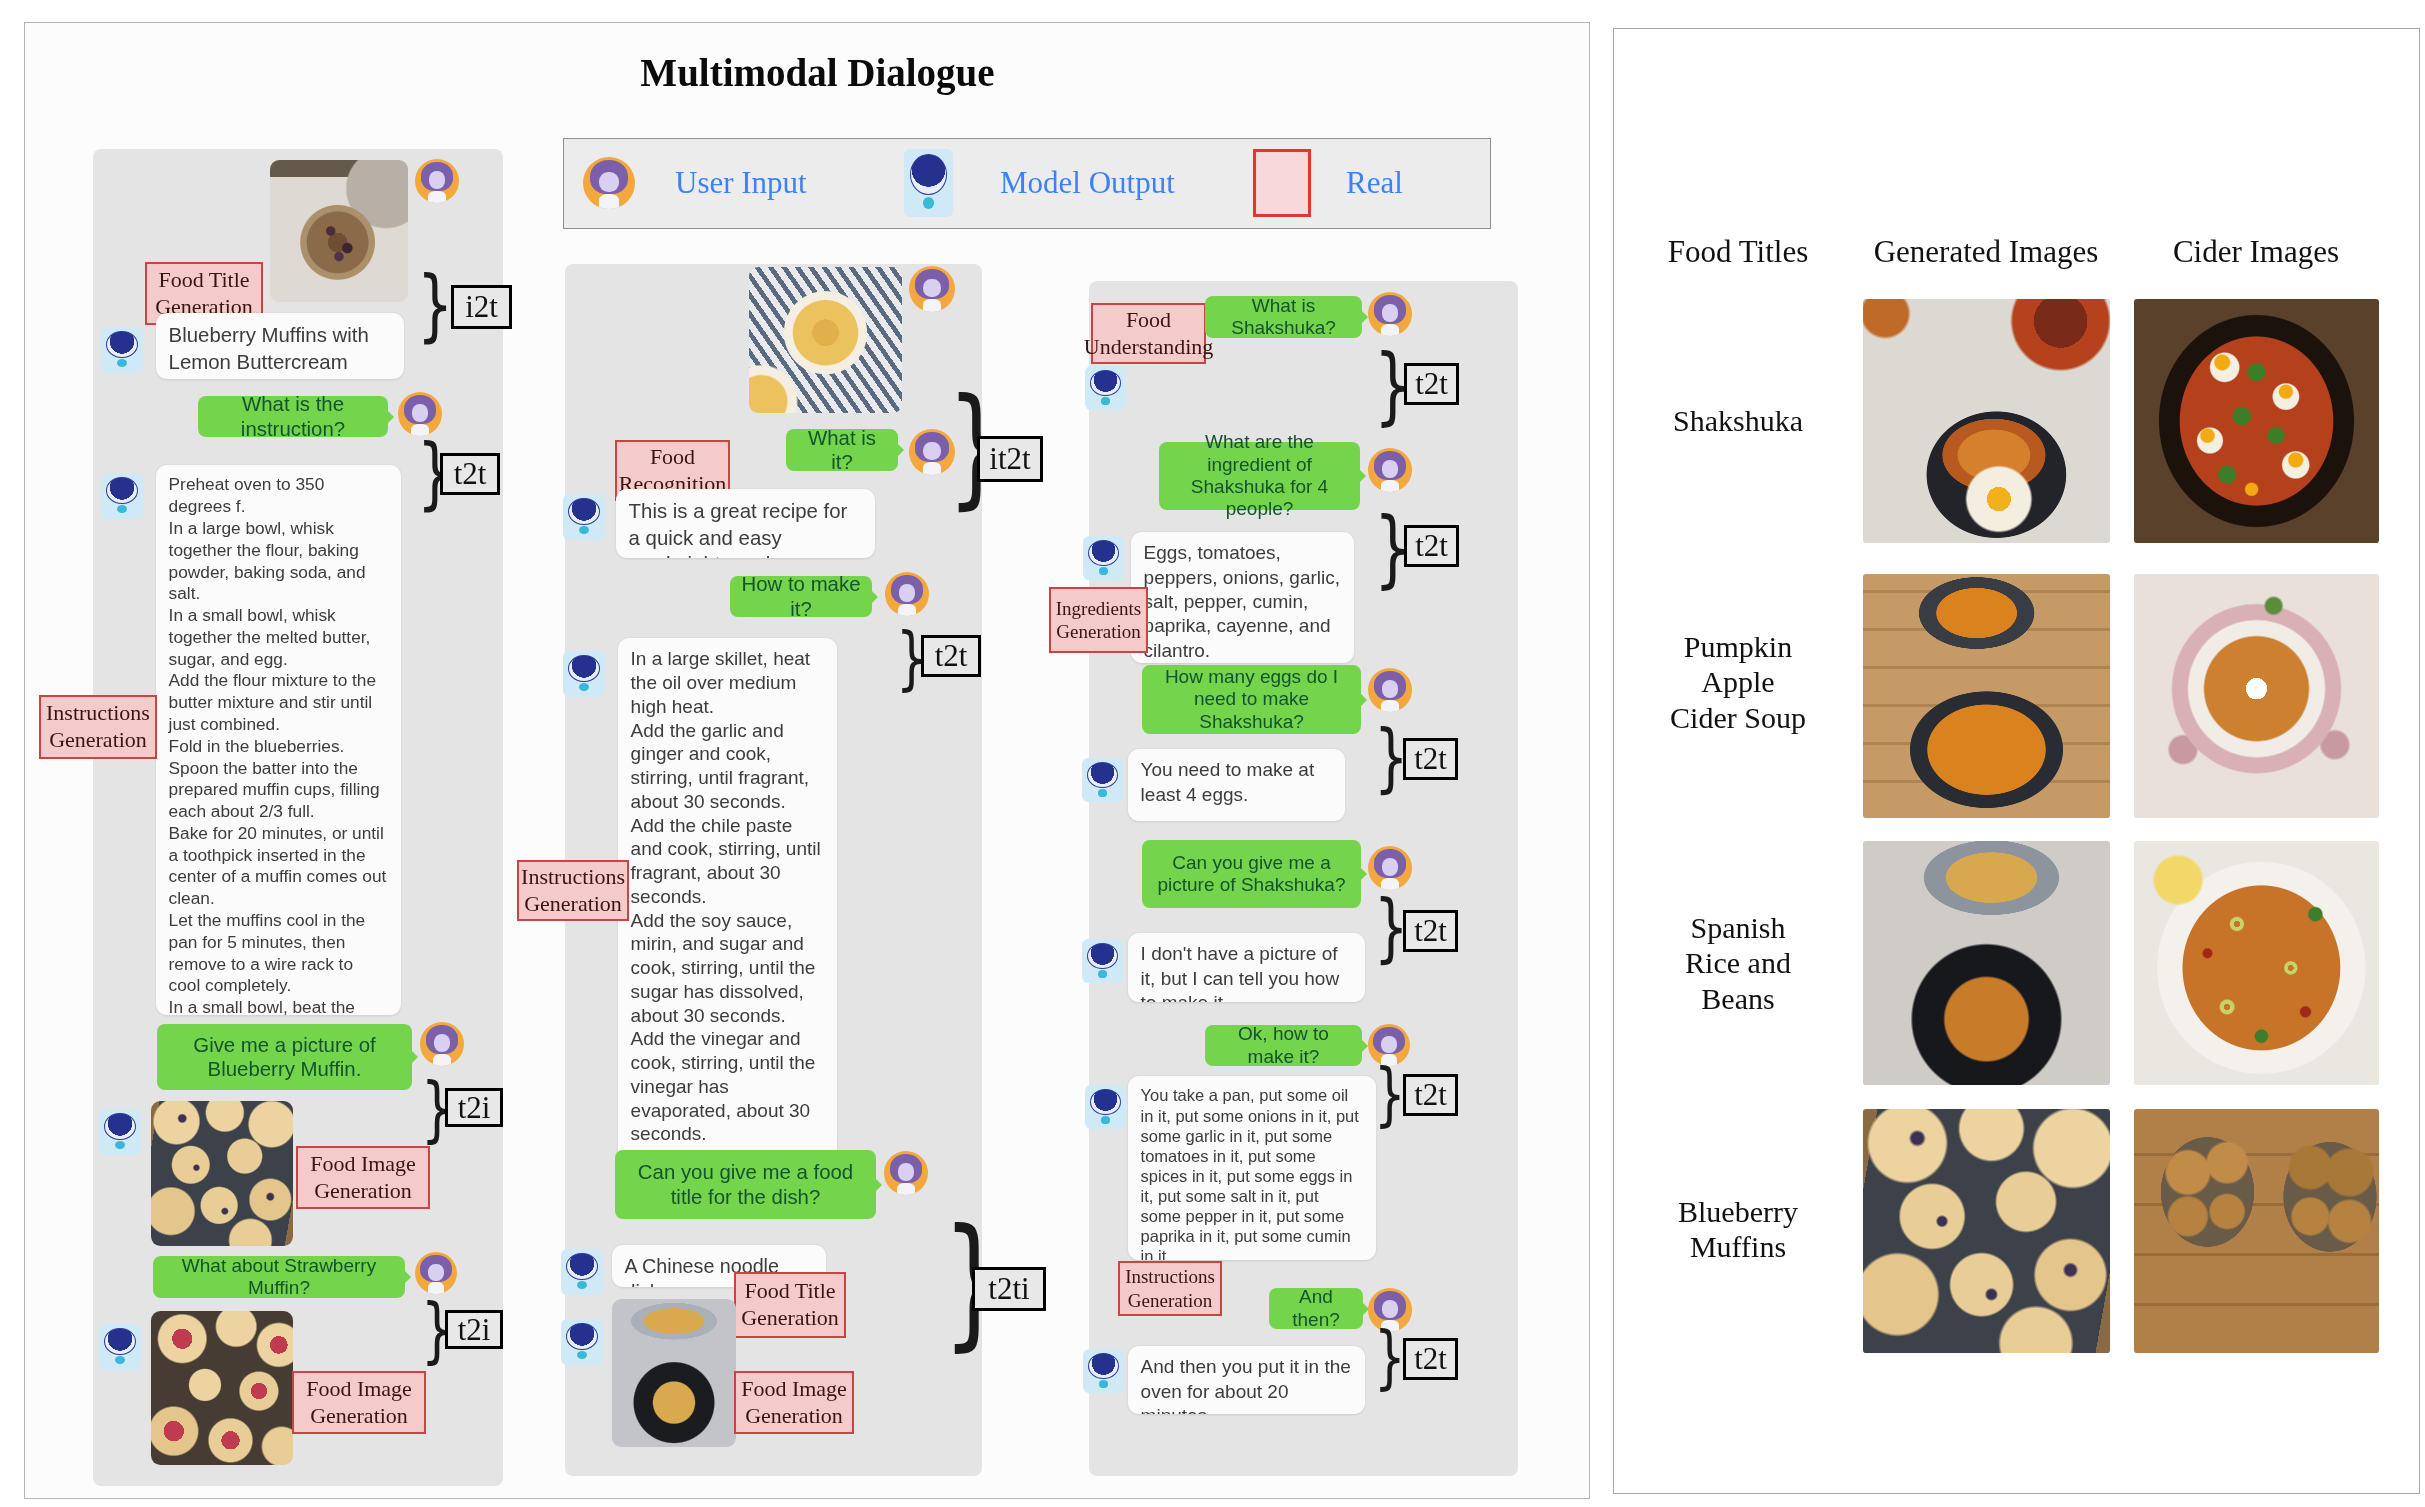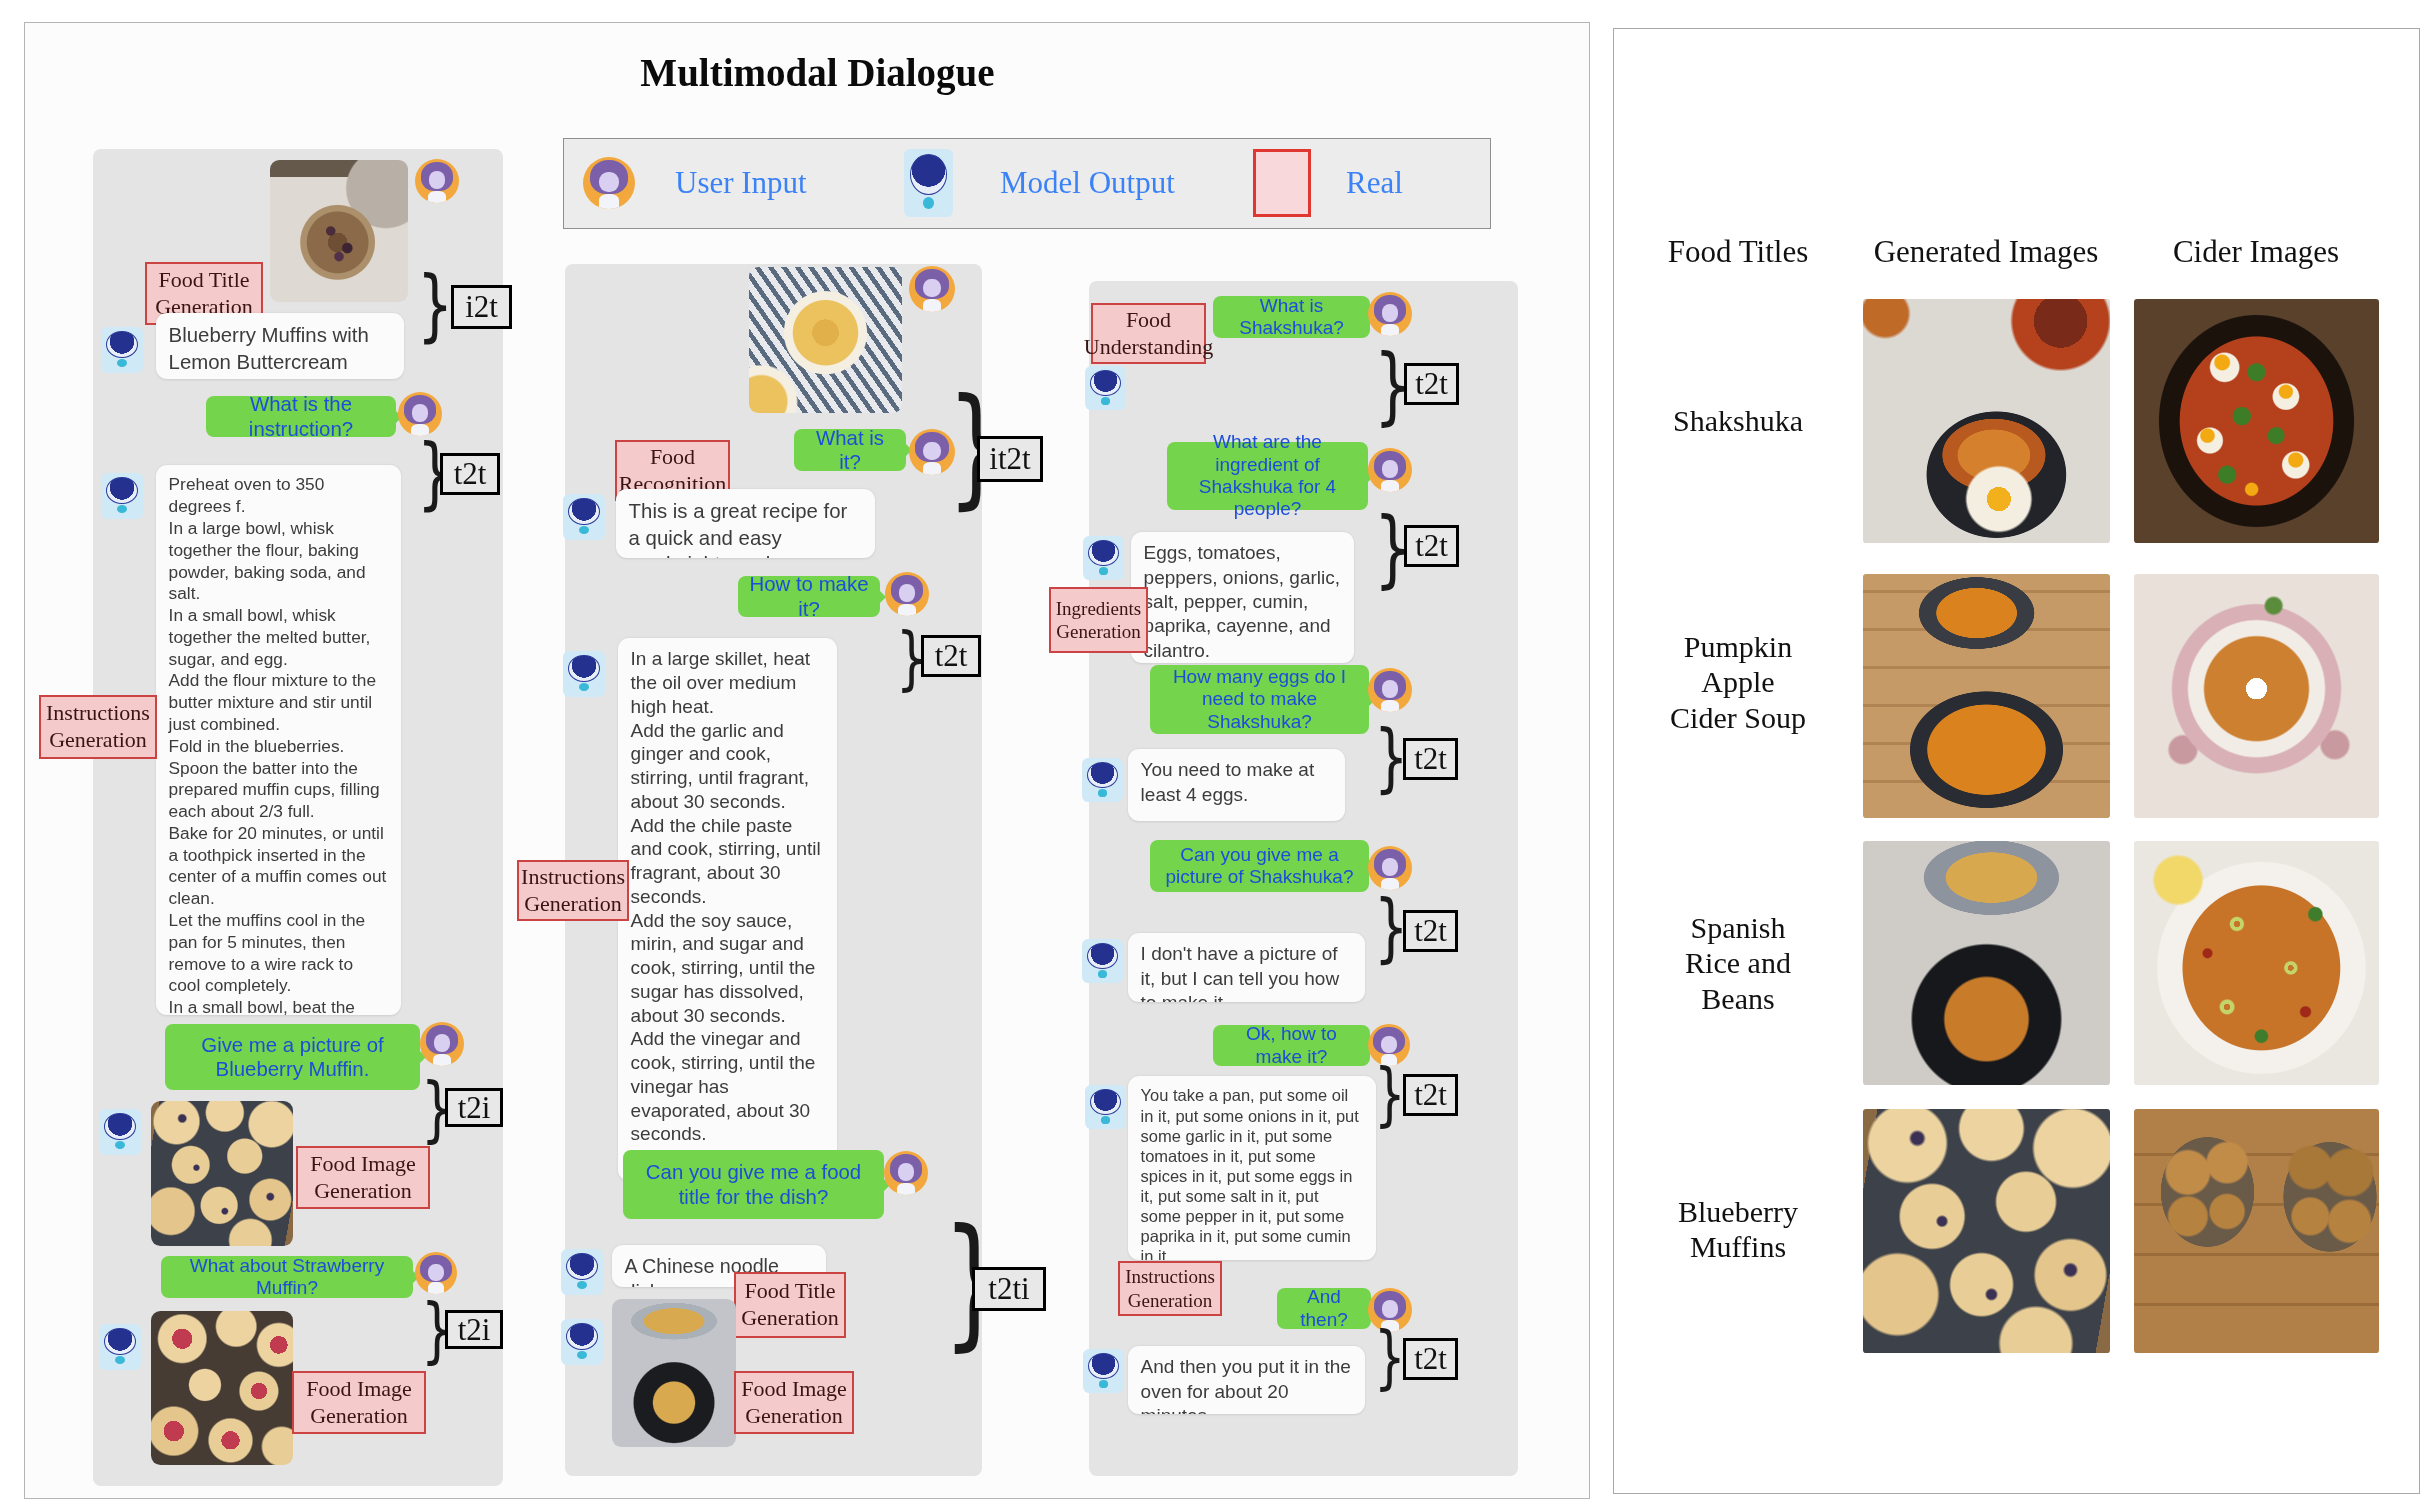--- a/index.html
+++ b/index.html
@@ -19,22 +19,22 @@
   .avatar .face { position:absolute; left:31%; top:28%; width:38%; height:40%; background:#d9cff0; border-radius:46%; }
   .avatar .body { position:absolute; left:30%; top:72%; width:40%; height:30%; background:#f3f4fa; border-radius:40% 40% 0 0; }
   .robot { position:absolute; background:#cfe9f6; border-radius:6.3px; }
   .robot::before { content:""; position:absolute; left:12%; top:8%; width:76%; height:60%; border-radius:50%;
                    background:radial-gradient(circle at 50% 38%, #24318f 0 56%, #e8eef8 57%); border:1.6px solid #2a3a9a; box-sizing:border-box; }
   .robot::after { content:""; position:absolute; left:38%; top:70%; width:24%; height:18%; border-radius:50%; background:#39b8d8; }
   
   .mb { position:absolute; background:#fbfbfb; border-radius:11px; color:#3c3c3c; font-size:20.4px; line-height:1.28;
         padding:9.4px 12.6px; box-sizing:border-box; white-space:pre-line; overflow:hidden; box-shadow:0 0.8px 2.4px rgba(0,0,0,0.10); }
   .mb::before { content:""; position:absolute; left:0; top:0; }
-  .ub { position:absolute; background:#74d54c; border-radius:7.9px; color:#1d4ed8; font-size:20.4px; line-height:1.18;
-        display:flex; align-items:center; justify-content:center; text-align:center; padding:4.7px 9.4px; box-sizing:border-box;margin-left:8px; }
+  .ub { position:absolute; background:#74d54c; border-radius:7.9px; color:#14532d; font-size:20.4px; line-height:1.18;
+        display:flex; align-items:center; justify-content:center; text-align:center; padding:4.7px 9.4px; box-sizing:border-box; }
   .ub::after { content:""; position:absolute; right:-12.6px; top:50%; margin-top:-7px;
                border:7px solid transparent; border-left:7px solid #74d54c; }
   .task { position:absolute; display:flex; align-items:center; justify-content:center; text-align:center;
           background:#f5caca; border:2.4px solid #cc4343; box-sizing:border-box; color:#3a1414;
           font-family:"Liberation Serif", serif; font-size:22px; line-height:1.22; padding:3.1px; }
   .tag { position:absolute; display:flex; align-items:center; justify-content:center; background:#e8e8e8;
          border:3.1px solid #000; box-sizing:border-box; font-family:"Liberation Serif", serif; font-size:31px; color:#111; }
   .brace { position:absolute; font-family:"DejaVu Sans", sans-serif; font-weight:400; color:#1a1a1a;
            line-height:0.92; transform:scaleX(0.72); transform-origin:left center; }
   
@@ -301,21 +301,21 @@
   <div class="avatar" style="left:1368px;top:668px;width:44px;height:44px;">
     <span class="hair"></span>
       <span class="face"></span>
       <span class="body"></span>
     </div>
   <div class="brace" style="left:1374px;top:723px;font-size:75px;">}</div>
   <div class="tag" style="left:1403px;top:738px;width:55px;height:42px;">t2t</div>
   <div class="robot" style="left:1082px;top:758px;width:41px;height:44px;"></div>
   <div class="mb" style="left:1128px;top:749px;width:217px;height:72px;font-size:19px;">You need to make at least 4 eggs.</div>
 
-  <div class="ub" style="left:1142px;top:840px;width:219px;height:52px;font-size:19px;">Can you give me a picture of Shakshuka?</div>
+  <div class="ub" style="left:1142px;top:840px;width:219px;height:68px;font-size:19px;">Can you give me a picture of Shakshuka?</div>
   <div class="avatar" style="left:1368px;top:846px;width:44px;height:44px;">
     <span class="hair"></span>
       <span class="face"></span>
       <span class="body"></span>
     </div>
   <div class="brace" style="left:1374px;top:893px;font-size:75px;">}</div>
   <div class="tag" style="left:1403px;top:910px;width:55px;height:42px;">t2t</div>
   <div class="robot" style="left:1082px;top:939px;width:41px;height:44px;"></div>
   <div class="mb" style="left:1128px;top:933px;width:237px;height:69px;font-size:19px;">I don't have a picture of it, but I can tell you how to make it.</div>
 

